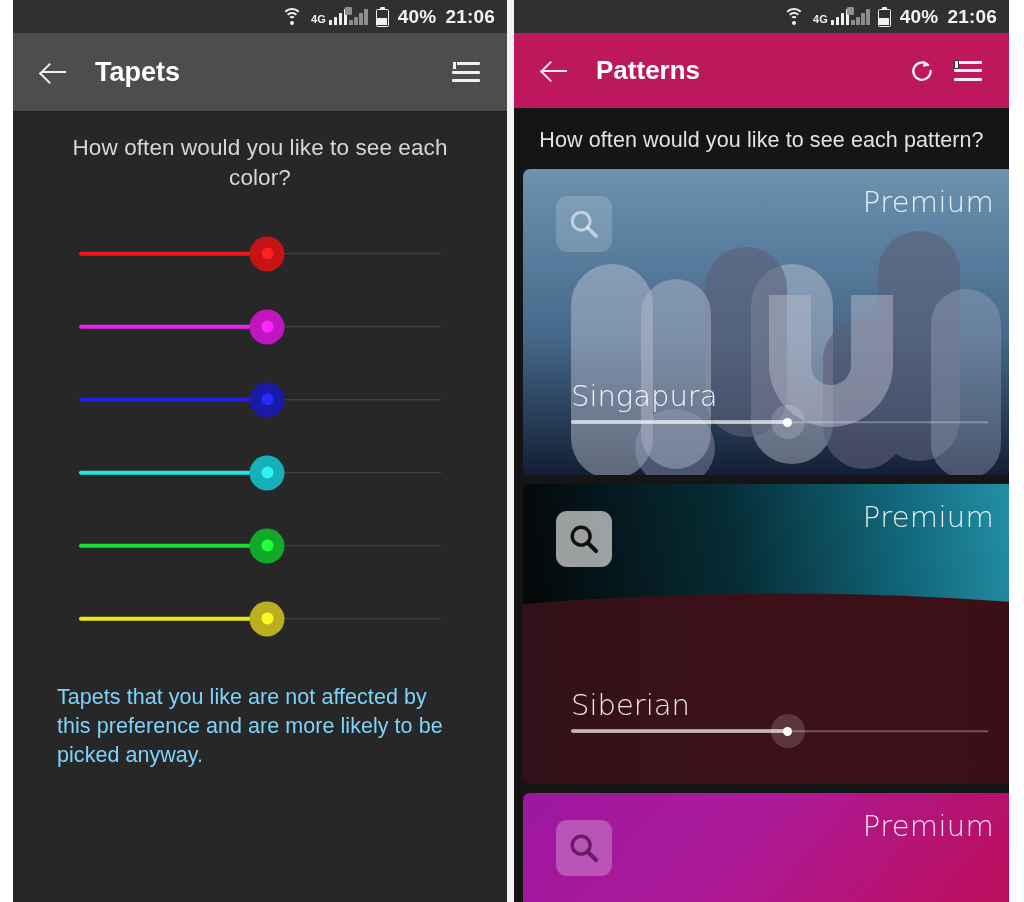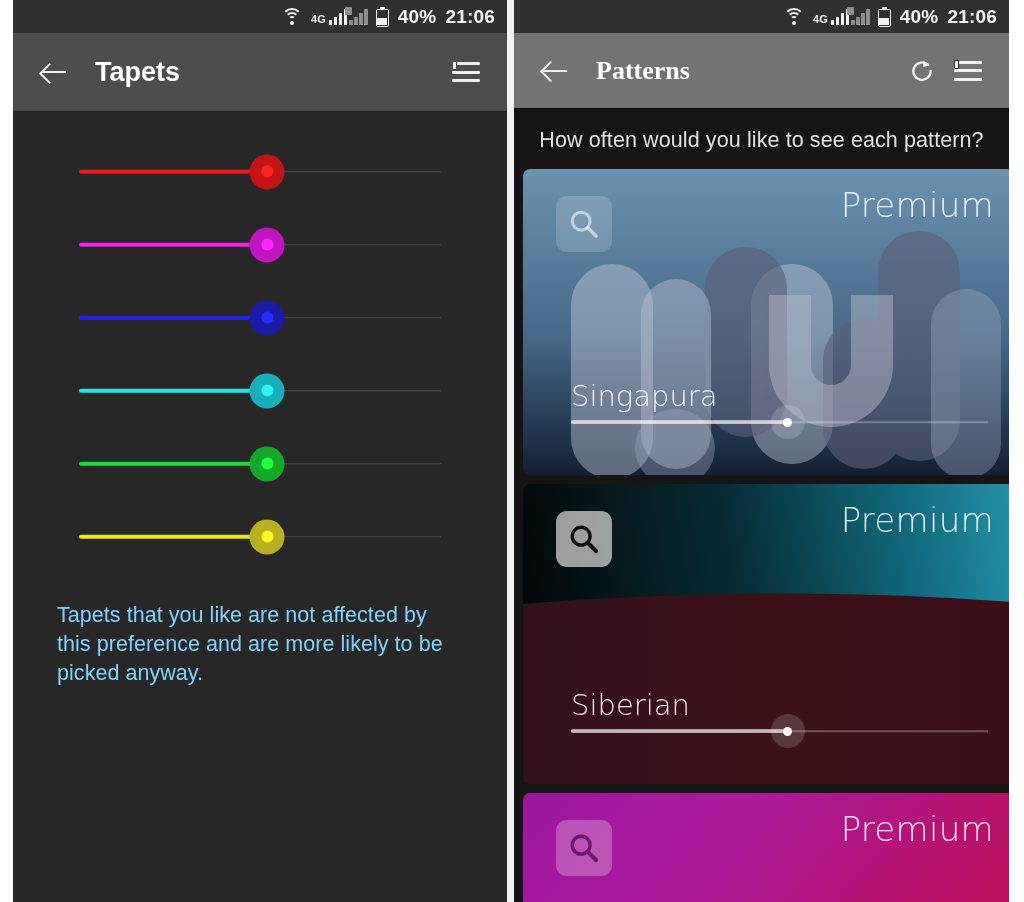--- a/index.html
+++ b/index.html
@@ -65,21 +65,21 @@
     position:absolute; left:1.6px; bottom:1.6px; width:9.8px; height:7px;
     background:#f0f0f0;
   }
 
   
   .appbar {
     height:78px; background:#4d4d4d;
     display:flex; align-items:center; padding:0 18px;
     box-shadow:0 1px 0 rgba(0,0,0,.15);
   }
-  .appbar.dark { background:#737373; height:75px;font-family:Liberation Serif, serif; }
+  .appbar.dark { background:#be185d; height:75px; }
   .icon-btn {
     width:46px; height:46px; display:flex; align-items:center;
     justify-content:center; flex:0 0 auto;
   }
   .appbar-title {
     color:#ffffff; font-size:27px; font-weight:bold;
     margin-left:18px; flex:1 1 auto; white-space:nowrap;
   }
   .appbar.dark .appbar-title { font-size:26px; }
   .arrow-back { width:26px; height:26px; position:relative; }
@@ -160,21 +160,21 @@
     position:absolute; left:33px; top:27px;
     width:56px; height:56px; border-radius:11px;
     background:rgba(255,255,255,.17);
     display:flex; align-items:center; justify-content:center;
   }
   .search-chip.dark { background:rgba(215,215,215,.72); }
   .search-chip.pink { background:rgba(255,255,255,.26); }
   .mag { width:34px; height:34px; display:block; }
   .premium {
     position:absolute; right:20px; top:16px;
-    color:rgba(255,255,255,.88); font-size:34px;
+    color:rgba(255,255,255,.88); font-size:29px;
     font-family:"DejaVu Sans", sans-serif; font-weight:300;
     letter-spacing:.3px;
   }
   .card-name {
     position:absolute; left:48px; bottom:62px;
     color:rgba(255,255,255,.9); font-size:29px;
     font-family:"DejaVu Sans", sans-serif; font-weight:300;
   }
   .card-slider { position:absolute; left:48px; right:26px; bottom:34px; height:38px; }
   .cs-full {
@@ -244,20 +244,21 @@
           <r></r>
             <r></r>
             <r></r>
             <k></k>
             <k></k>
             <k></k>
         </span>
       </div>
     </div>
 
+    <div class="prompt">How often would you like to see each color?</div>
 
     <div class="sliders">
       <div class="slider-row">
         <div class="track-full"></div>
         <div class="track-active" style="width:52%;background:#f01818"></div>
         <div class="thumb" style="left:52%;background:#c41414">
             <i style="background:#ff2020"></i>
           </div>
       </div>
       <div class="slider-row">

